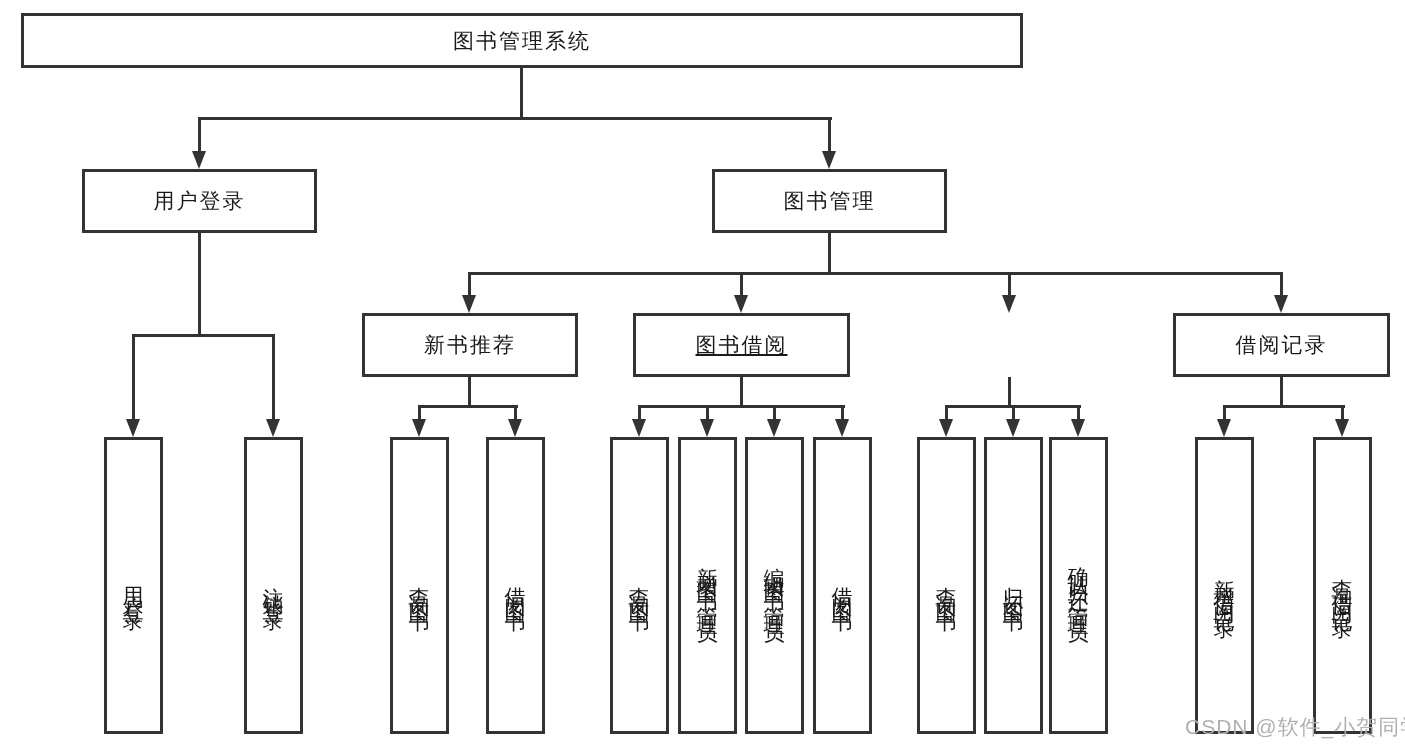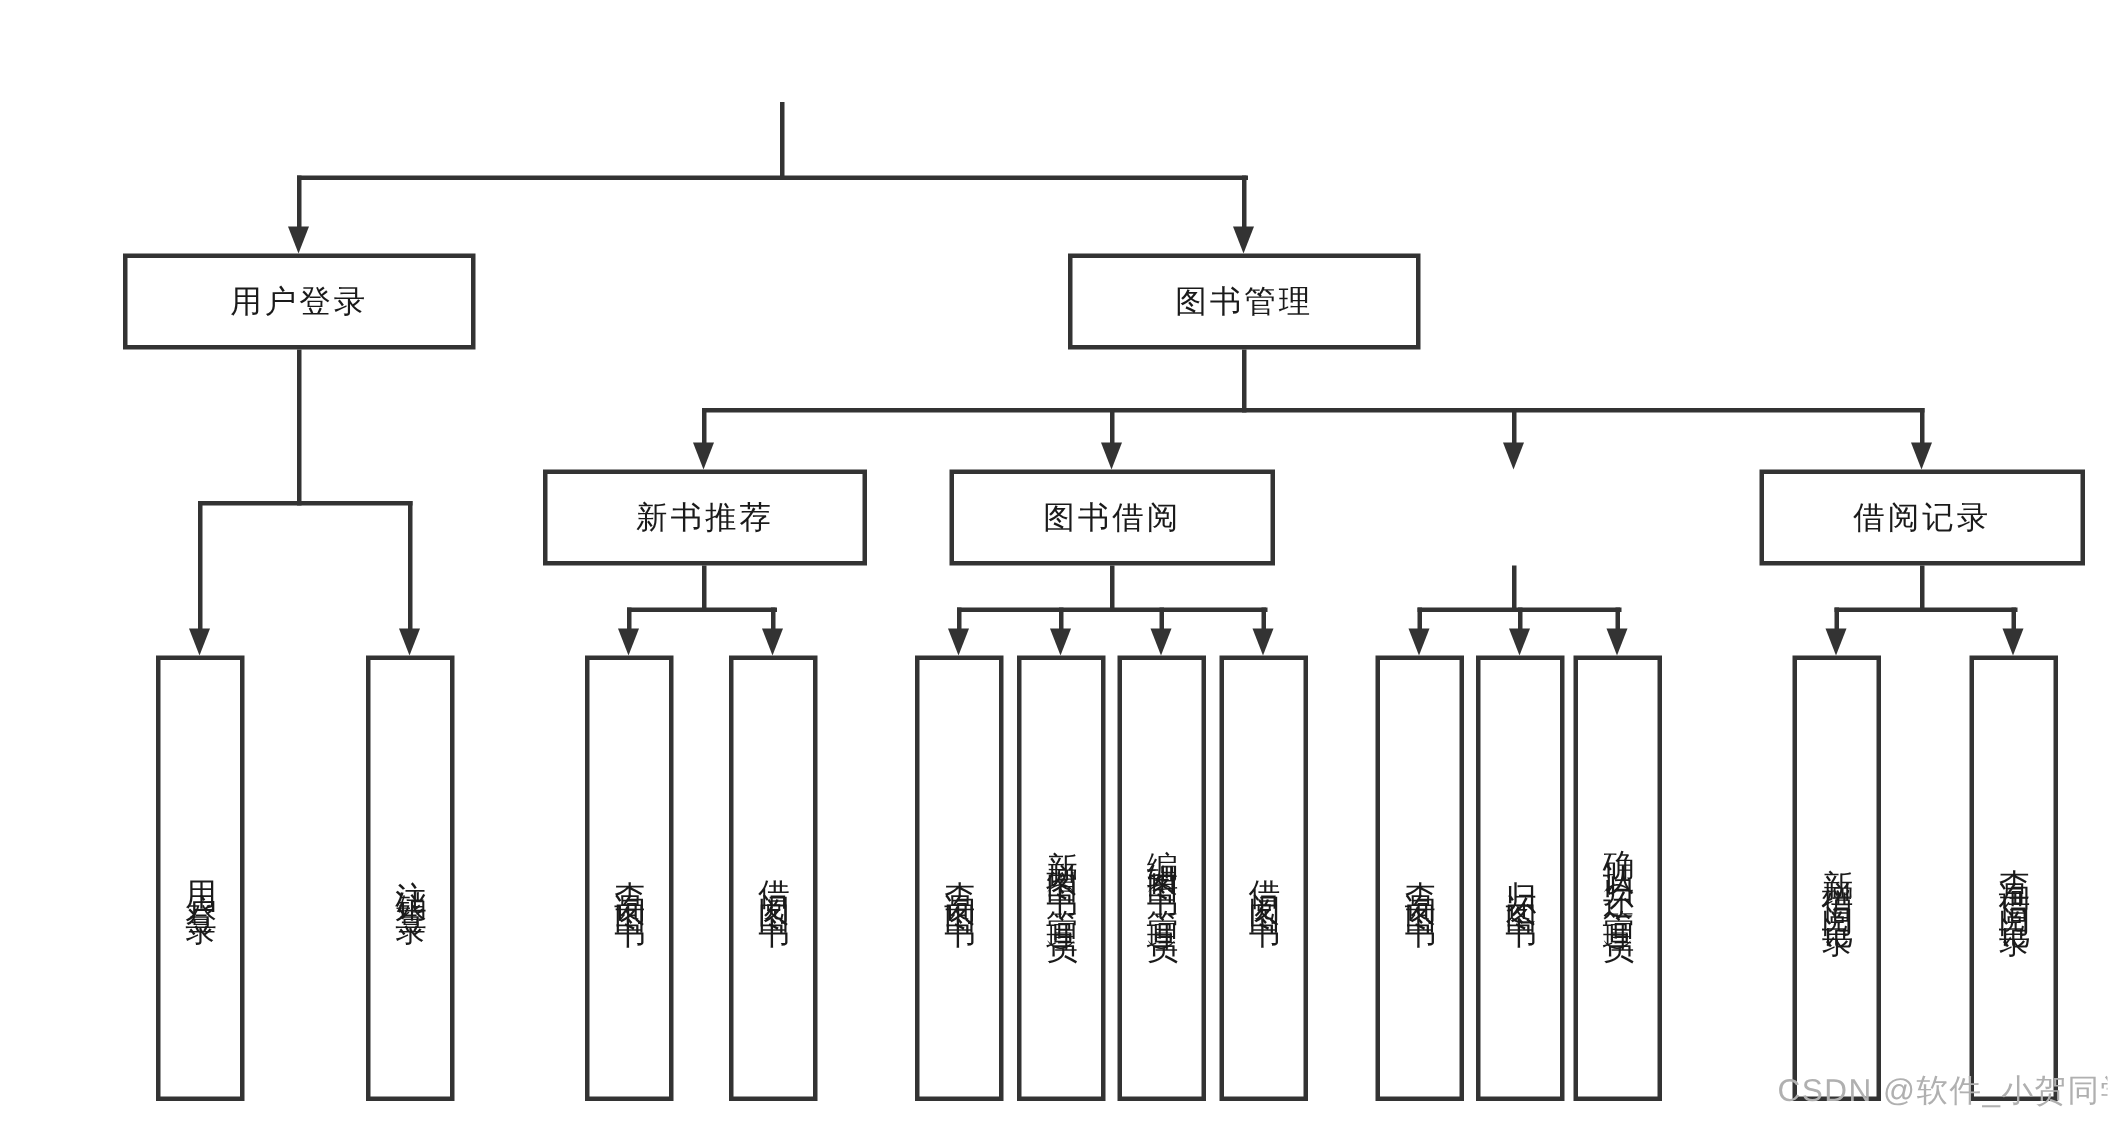--- a/index.html
+++ b/index.html
@@ -45,26 +45,27 @@
     letter-spacing: 1px;
     z-index: 5;
     white-space: nowrap;
   }
 </style>
 </head>
 <body>
 
 <div class="canvas">
 
+  <div class="box" style="left:21px; top:13px; width:1002px; height:55px;">图书管理系统</div>
 
   <div class="box" style="left:82px; top:169px; width:235px; height:64px;">用户登录</div>
   <div class="box" style="left:712px; top:169px; width:235px; height:64px;">图书管理</div>
 
   <div class="box" style="left:362px; top:313px; width:216px; height:64px;">新书推荐</div>
-  <div class="box" style="left:633px; top:313px; width:217px; height:64px;">图书借阅</div>
+  <div class="box" style="left:633px; top:313px; width:217px; height:64px;text-decoration:underline;">图书借阅</div>
   <div class="box" style="left:1173px; top:313px; width:217px; height:64px;">借阅记录</div>
 
   <div class="box leaf" style="left:104px; top:437px; width:59px; height:297px;">用户登录</div>
   <div class="box leaf" style="left:244px; top:437px; width:59px; height:297px;">注销登录</div>
 
   <div class="box leaf" style="left:390px; top:437px; width:59px; height:297px;">查询图书</div>
   <div class="box leaf" style="left:486px; top:437px; width:59px; height:297px;">借阅图书</div>
 
   <div class="box leaf" style="left:610px; top:437px; width:59px; height:297px;">查询图书</div>
   <div class="box leaf" style="left:678px; top:437px; width:59px; height:297px;">新增图书（管理员）</div>

